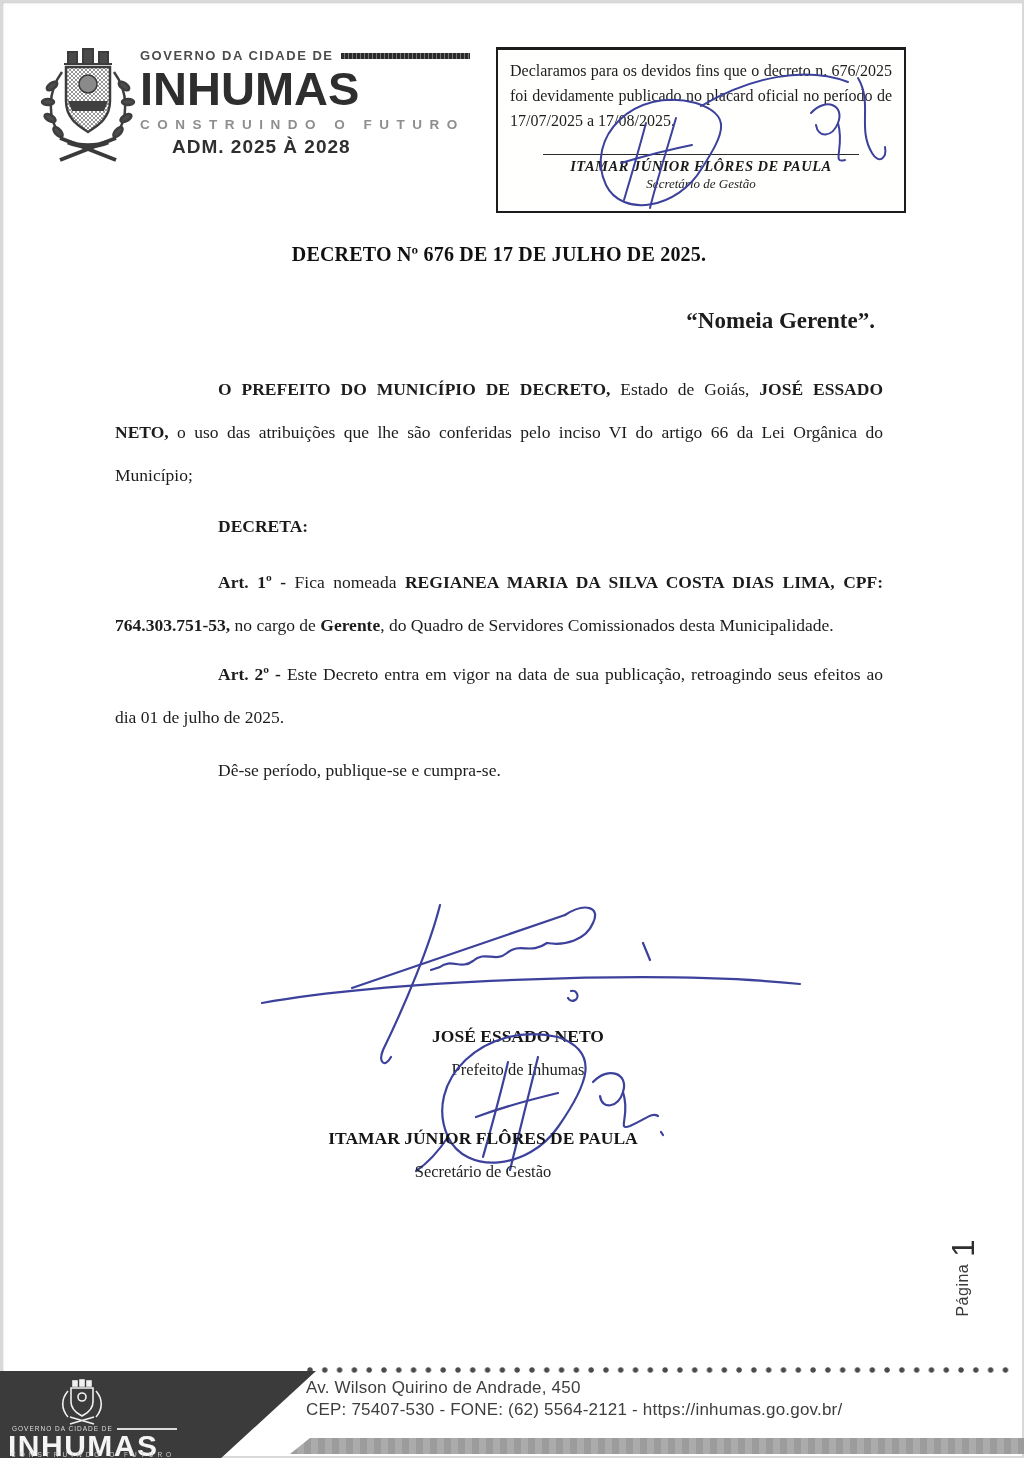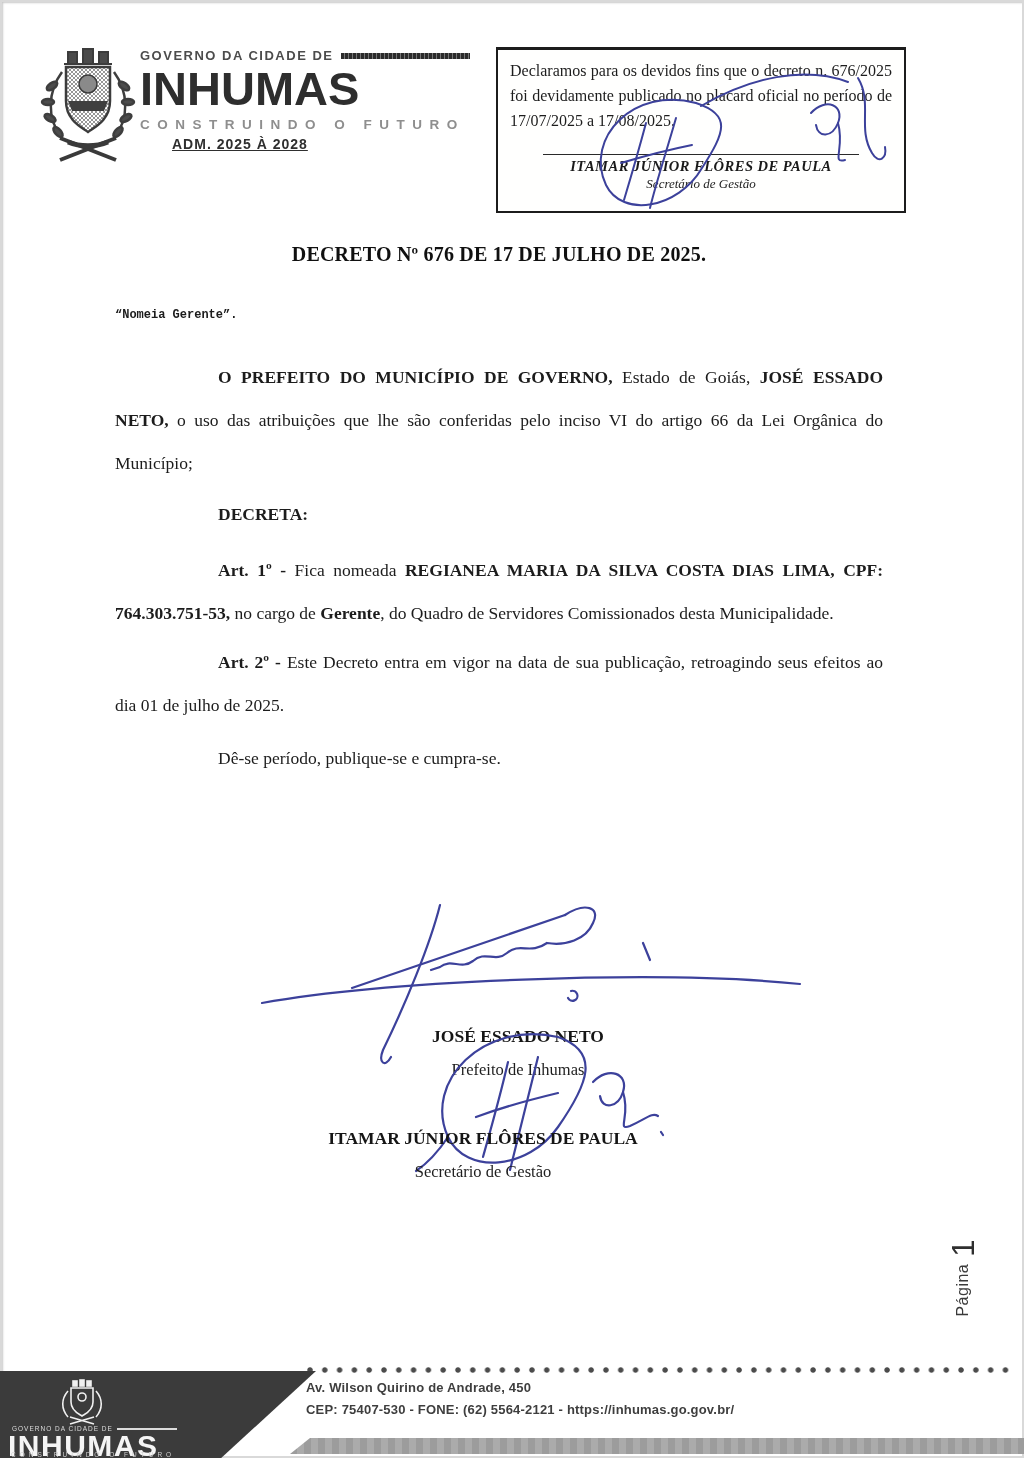--- a/index.html
+++ b/index.html
@@ -12,37 +12,37 @@
   }
   
   .logo{position:absolute;left:36px;top:44px;width:440px;height:125px;}
   .crest{position:absolute;left:2px;top:2px;}
   .logo-text{position:absolute;left:104px;top:4px;width:330px;font-family:"Liberation Sans",sans-serif;}
   .logo-topline{display:flex;align-items:center;gap:8px;}
   .logo-topline span{font-size:13px;font-weight:bold;letter-spacing:1.5px;color:#4c4c4c;white-space:nowrap;}
   .logo-stripe{height:6px;flex:1;background:repeating-linear-gradient(90deg,#2b2b2b 0 3px,#777 3px 4px);}
   .logo-name{font-size:47px;font-weight:800;letter-spacing:0px;color:#2e2e2e;line-height:1.08;margin-top:1px;}
   .logo-slogan{font-size:13.5px;font-weight:bold;letter-spacing:7.5px;color:#8e8e8e;margin-top:2px;white-space:nowrap;}
-  .logo-adm{font-size:14px;font-weight:bold;letter-spacing:1px;color:#2f2f2f;margin-top:4px;padding-left:32px;text-decoration:underline;}
+  .logo-adm{font-size:19px;font-weight:bold;letter-spacing:1px;color:#2f2f2f;margin-top:4px;padding-left:32px;}
   
   .stamp{
     position:absolute;left:496px;top:47px;width:410px;height:166px;
     border:2px solid #1c1c1c;border-top-width:3px;background:#fffffe;
     padding:8px 12px 0 12px;box-sizing:border-box;
   }
   .stamp-text{font-size:16px;line-height:25px;text-align:justify;color:#1d1d1d;}
   .stamp-sign{position:relative;margin-top:21px;text-align:center;}
   .stamp-line{width:316px;margin:0 auto;border-top:1.5px solid #2a2a2a;}
   .stamp-name{font-size:14.5px;font-weight:bold;font-style:italic;color:#1a1a1a;margin-top:3px;letter-spacing:.5px;}
   .stamp-role{font-size:13px;font-style:italic;color:#222;margin-top:1px;}
   .sig-svg{position:absolute;pointer-events:none;}
   
   .doc{position:absolute;left:115px;top:235px;width:768px;font-size:17.5px;color:#1c1c1c;}
   .doc-title{text-align:center;font-weight:bold;font-size:20px;letter-spacing:.2px;padding-top:8px;color:#101010;}
-  .doc-epigraph{font-weight:bold;font-size:12px;margin-top:42px;padding-right:8px;font-family:Liberation Mono, monospace;}
+  .doc-epigraph{text-align:right;font-weight:bold;font-size:23px;margin-top:42px;padding-right:8px;}
   .para{margin:0;text-align:justify;text-indent:103px;line-height:43px;}
   .p-preamble{margin-top:34px;}
   .p-decreta{margin-top:8px;font-weight:bold;}
   .p-art1{margin-top:13px;}
   .p-art2{margin-top:6px;}
   .p-closing{margin-top:10px;}
   .p-gabinete{margin-top:20px;font-weight:bold;}
   
   .sig-block{position:absolute;text-align:center;font-size:17px;}
   .sig-block .sig-name{font-weight:bold;font-size:17.5px;color:#151515;}
@@ -58,21 +58,21 @@
   .page-label .pl-word{font-size:16px;letter-spacing:.5px;}
   .page-label .pl-num{font-size:31px;line-height:1;color:#2f2f2f;}
   
   .footer-dots{
     position:absolute;left:306px;top:1365px;width:710px;height:10px;
     background-image:radial-gradient(circle at 4px 5px,#4b4b4b 2.3px,rgba(75,75,75,.35) 2.8px,transparent 3.3px);
     background-size:14.8px 10px;background-repeat:repeat-x;
   }
   .footer-addr{
     position:absolute;left:306px;top:1377px;width:600px;
-    font-family:"Liberation Sans",sans-serif;font-weight:bold;font-size:13px;
+    font-family:"Liberation Sans",sans-serif;font-weight:normal;font-size:17px;
     color:#3e3e3e;line-height:22px;letter-spacing:.2px;
   }
   .footer-bar{
     position:absolute;left:290px;top:1438px;width:734px;height:16px;
     background:repeating-linear-gradient(90deg,#9c9c9c 0 7px,#ababab 7px 14px);
     clip-path:polygon(20px 0,100% 0,100% 100%,0 100%);
   }
   .footer-block{
     position:absolute;left:0px;top:1371px;width:316px;height:87px;
     background:#3b3b3b;clip-path:polygon(0 0,100% 0,70% 100%,0 100%);
@@ -154,21 +154,21 @@
       <path d="M285,45 C300,29 319,37 312,55 C306,70 292,70 290,57"></path>
       <path d="M312,55 C319,80 305,96 319,92"></path>
       <path d="M332,10 C347,35 331,60 346,85 C353,97 361,90 359,79"></path>
     </svg>
   </div>
 
   <div class="doc">
     <div class="doc-title">DECRETO Nº 676 DE 17 DE JULHO DE 2025.</div>
     <div class="doc-epigraph">“Nomeia Gerente”.</div>
 
-    <p class="para p-preamble"><b>O PREFEITO DO MUNICÍPIO DE GOVERNO,</b><span> Estado de Goiás, </span><b>JOSÉ ESSADO NETO,</b><span> o uso das atribuições que lhe são conferidas pelo inciso VI do artigo 66 da Lei Orgânica do Município;</span></p>
+    <p class="para p-preamble"><b>O PREFEITO DO MUNICÍPIO DE DECRETO,</b><span> Estado de Goiás, </span><b>JOSÉ ESSADO NETO,</b><span> o uso das atribuições que lhe são conferidas pelo inciso VI do artigo 66 da Lei Orgânica do Município;</span></p>
 
     <p class="para p-decreta">DECRETA:</p>
 
     <p class="para p-art1"><b>Art. 1º - </b><span>Fica nomeada </span><b>REGIANEA MARIA DA SILVA COSTA DIAS LIMA, CPF: 764.303.751-53,</b><span> no cargo de </span><b>Gerente</b><span>, do Quadro de Servidores Comissionados desta Municipalidade.</span></p>
 
     <p class="para p-art2"><b>Art. 2º - </b><span>Este Decreto entra em vigor na data de sua publicação, retroagindo seus efeitos ao dia 01 de julho de 2025.</span></p>
 
     <p class="para p-closing">Dê-se período, publique-se e cumpra-se.</p>
 
   </div>

